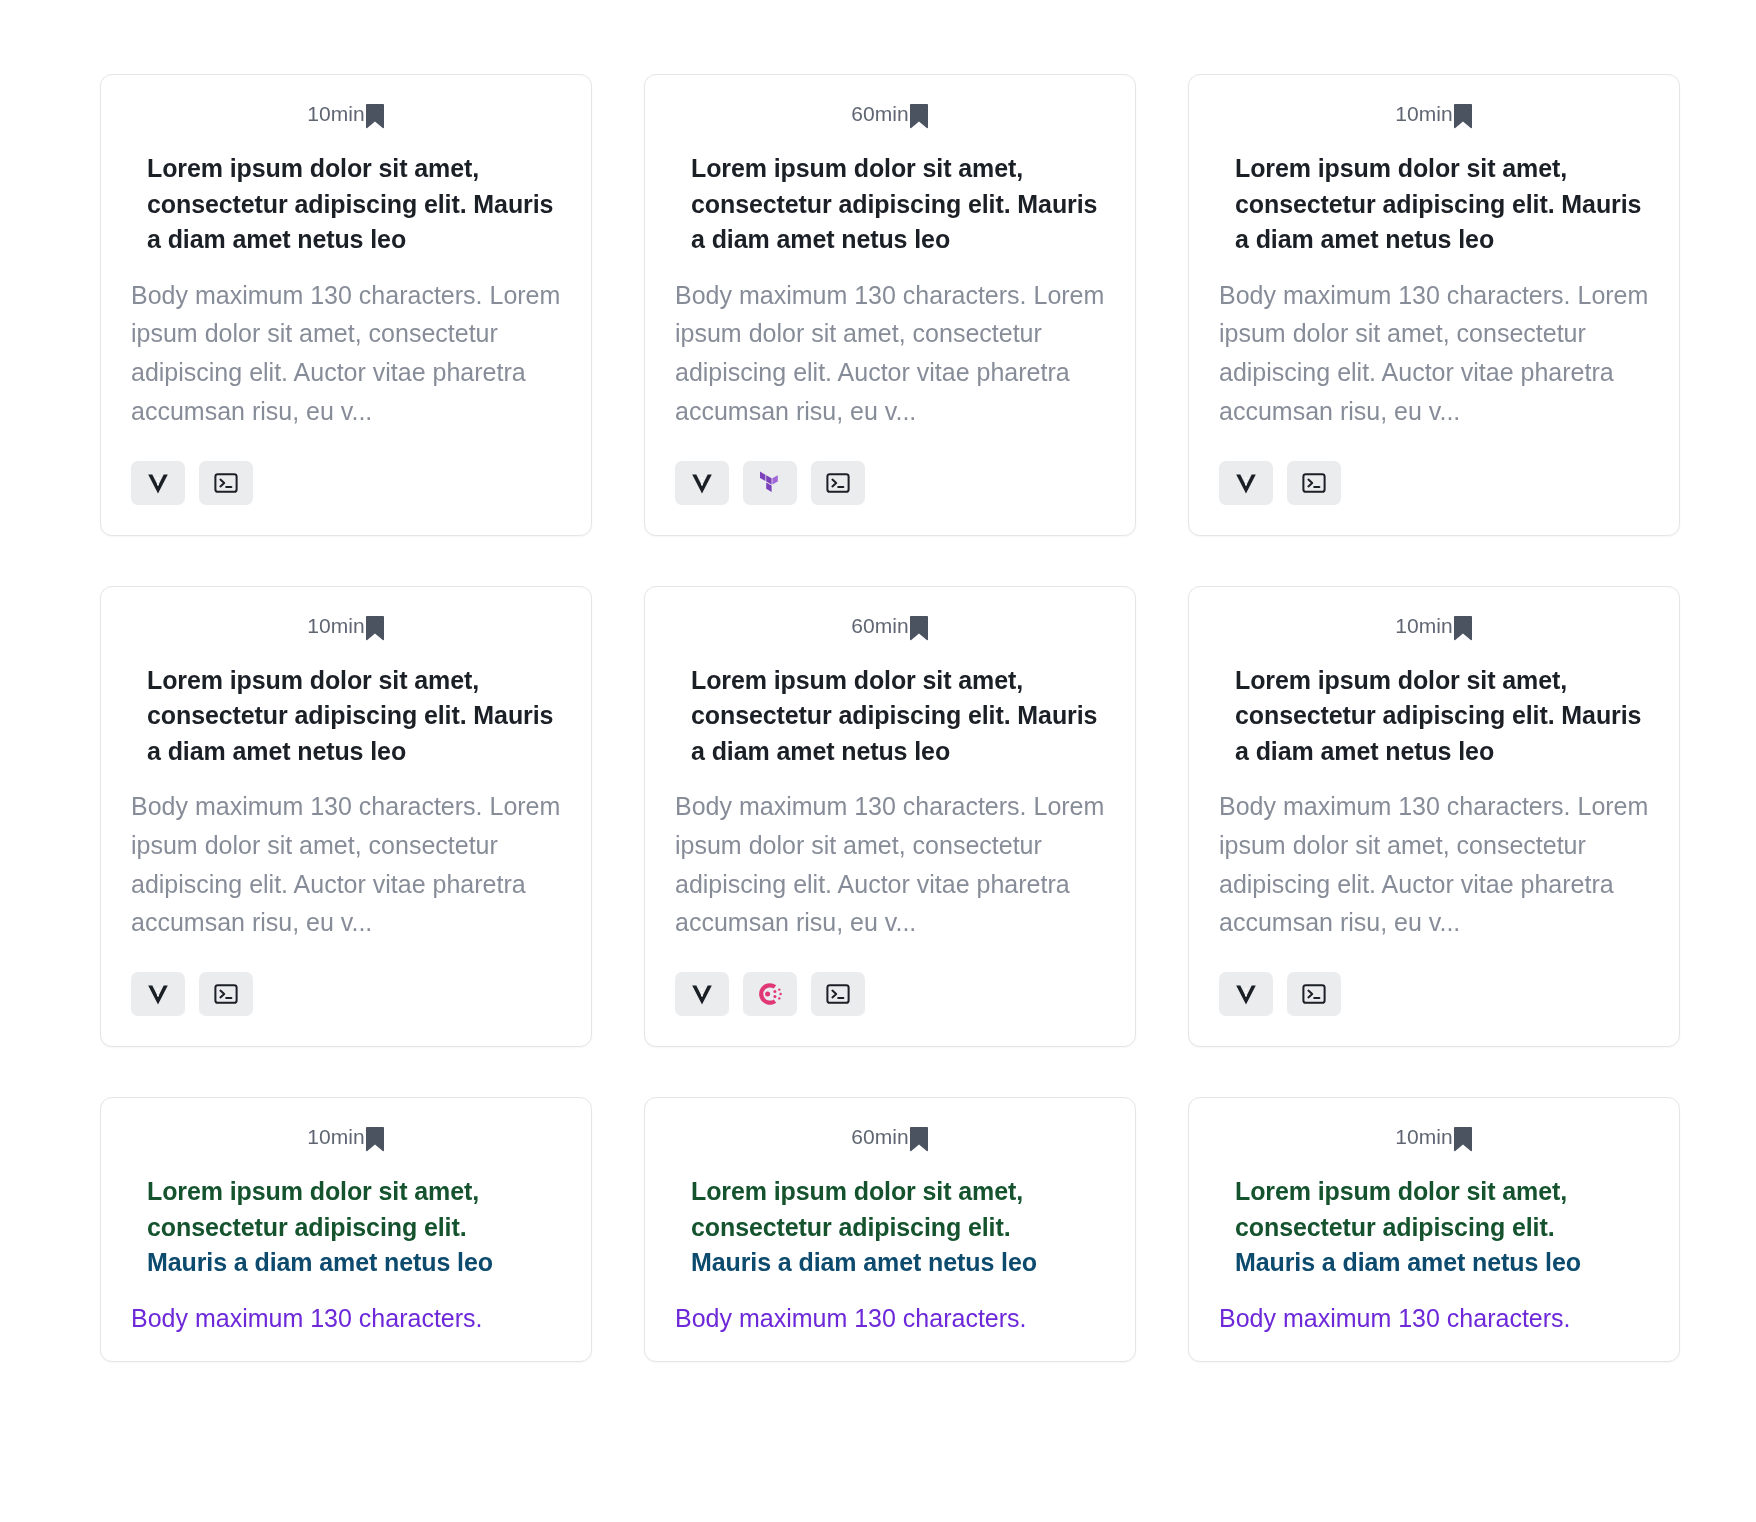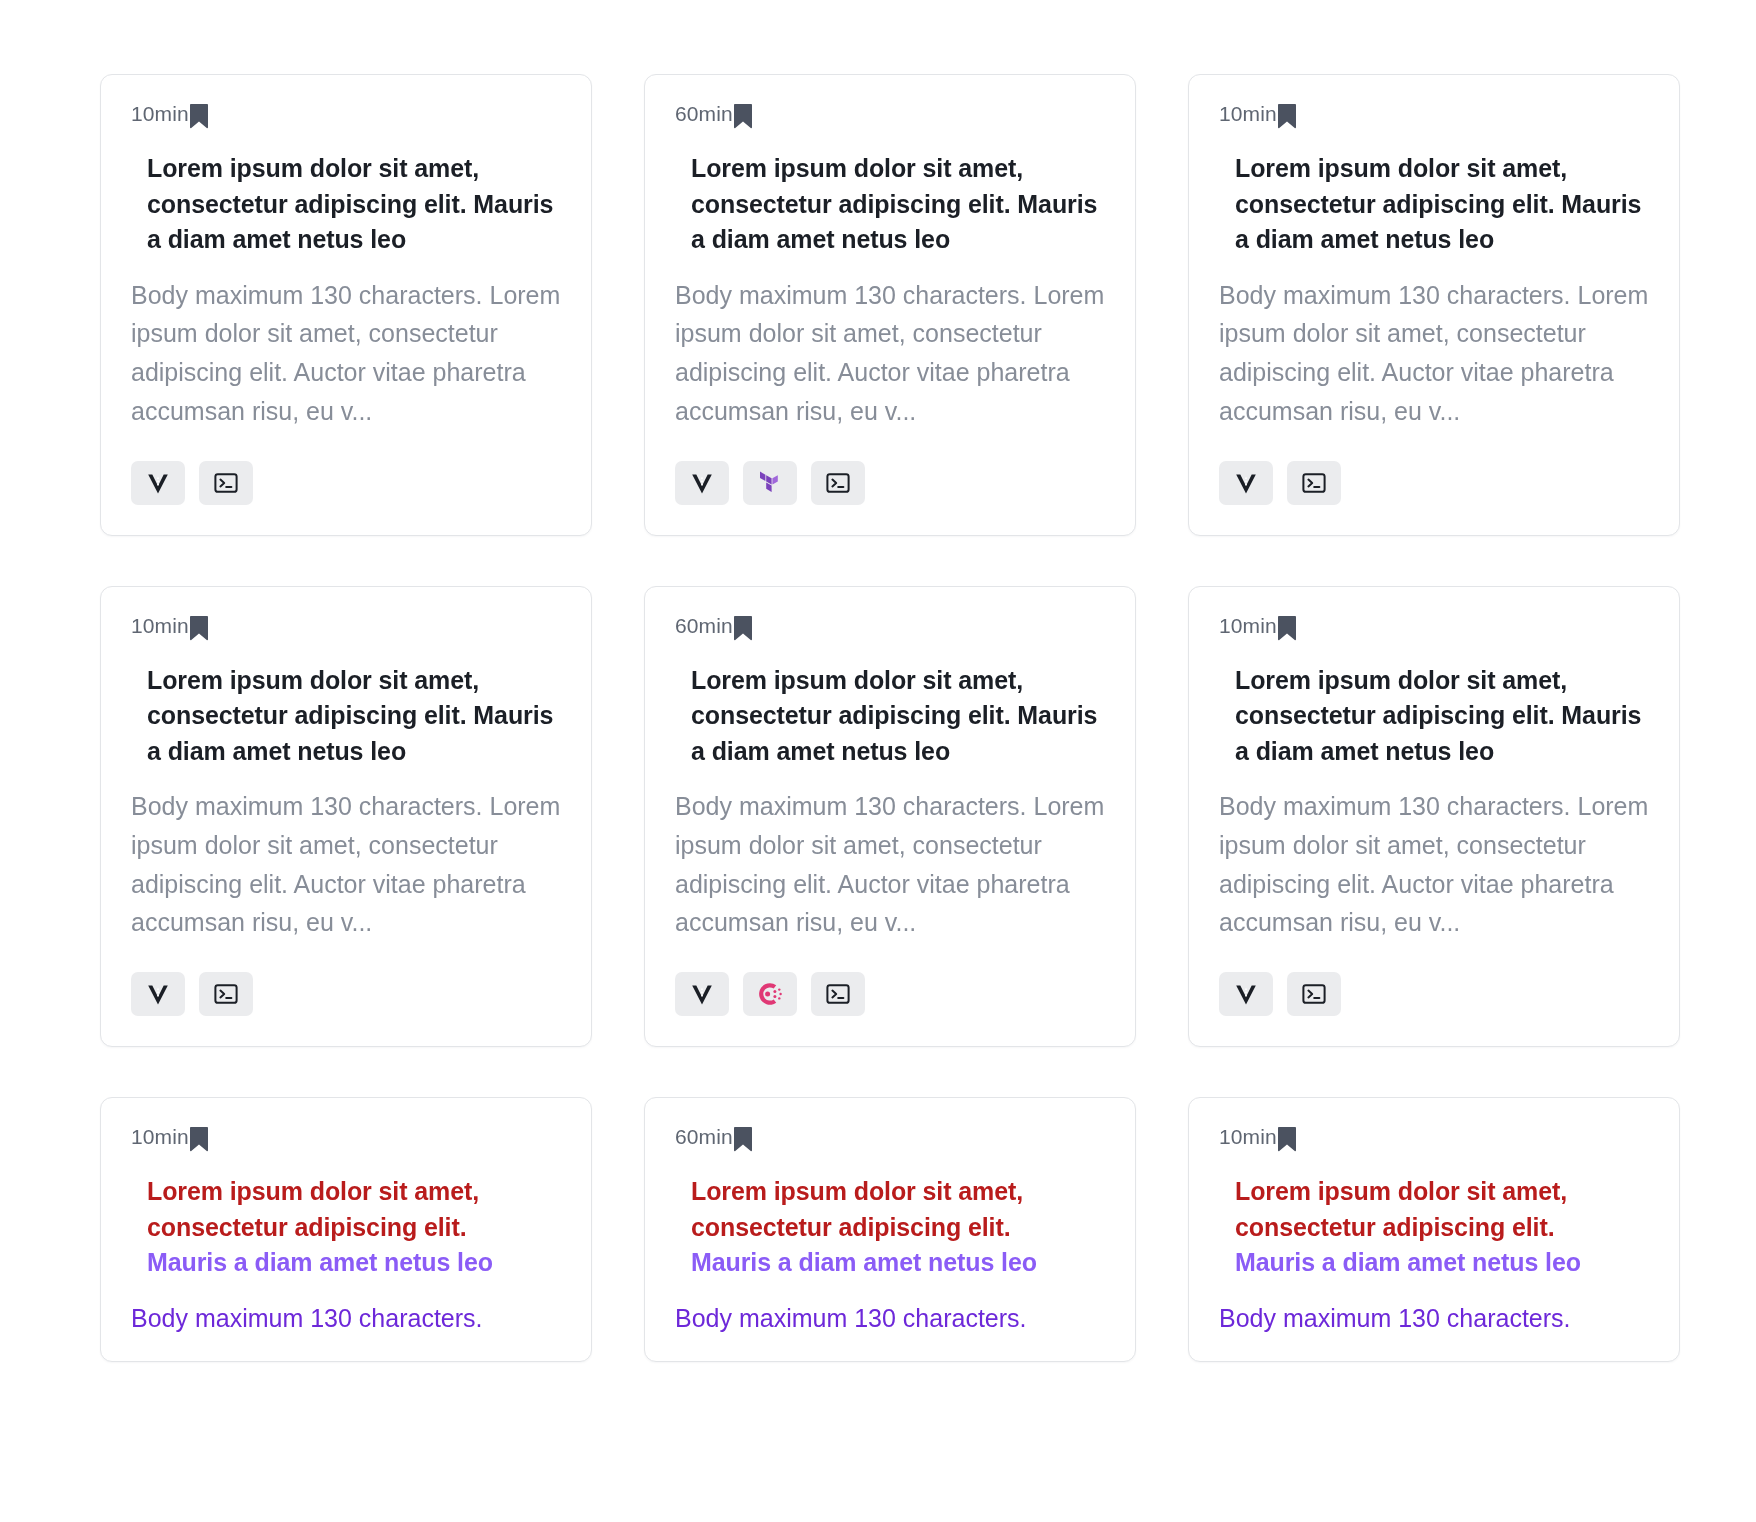--- a/index.html
+++ b/index.html
@@ -31,21 +31,21 @@
     box-shadow: 0 1px 2px rgba(16,24,40,0.04);
     min-height: 0;
   }
   .card.short {
     padding-bottom: 24px;
   }
 
   .card-head {
     display: flex;
     align-items: flex-start;
-    justify-content: flex-start;
+    justify-content: center;
     margin-bottom: 22px;
   }
   .duration {
     font-size: 21px;
     color: #5f6672;
     line-height: 1;
     letter-spacing: 0.1px;
   }
   .bookmark-btn {
     width: 20px;
@@ -81,22 +81,22 @@
     border-radius: 7px;
     background: #ebecee;
     display: flex;
     align-items: center;
     justify-content: center;
     cursor: pointer;
   }
   .tech-chip svg { display: block; }
 
   
-  .fade-title { color: #b91c1c; }
-  .fade-line2 { color: #8b5cf6; text-align: center; }
+  .fade-title { color: #14532d; }
+  .fade-line2 { color: #0c4a6e; text-align: center; }
   .fade-line3 { color: #6d28d9; }
 </style>
 </head>
 <body>
 
 <div id="grid">
     <div class="card">
       <div class="card-head">
         <span class="duration">10min</span>
         <span class="bookmark-btn">

